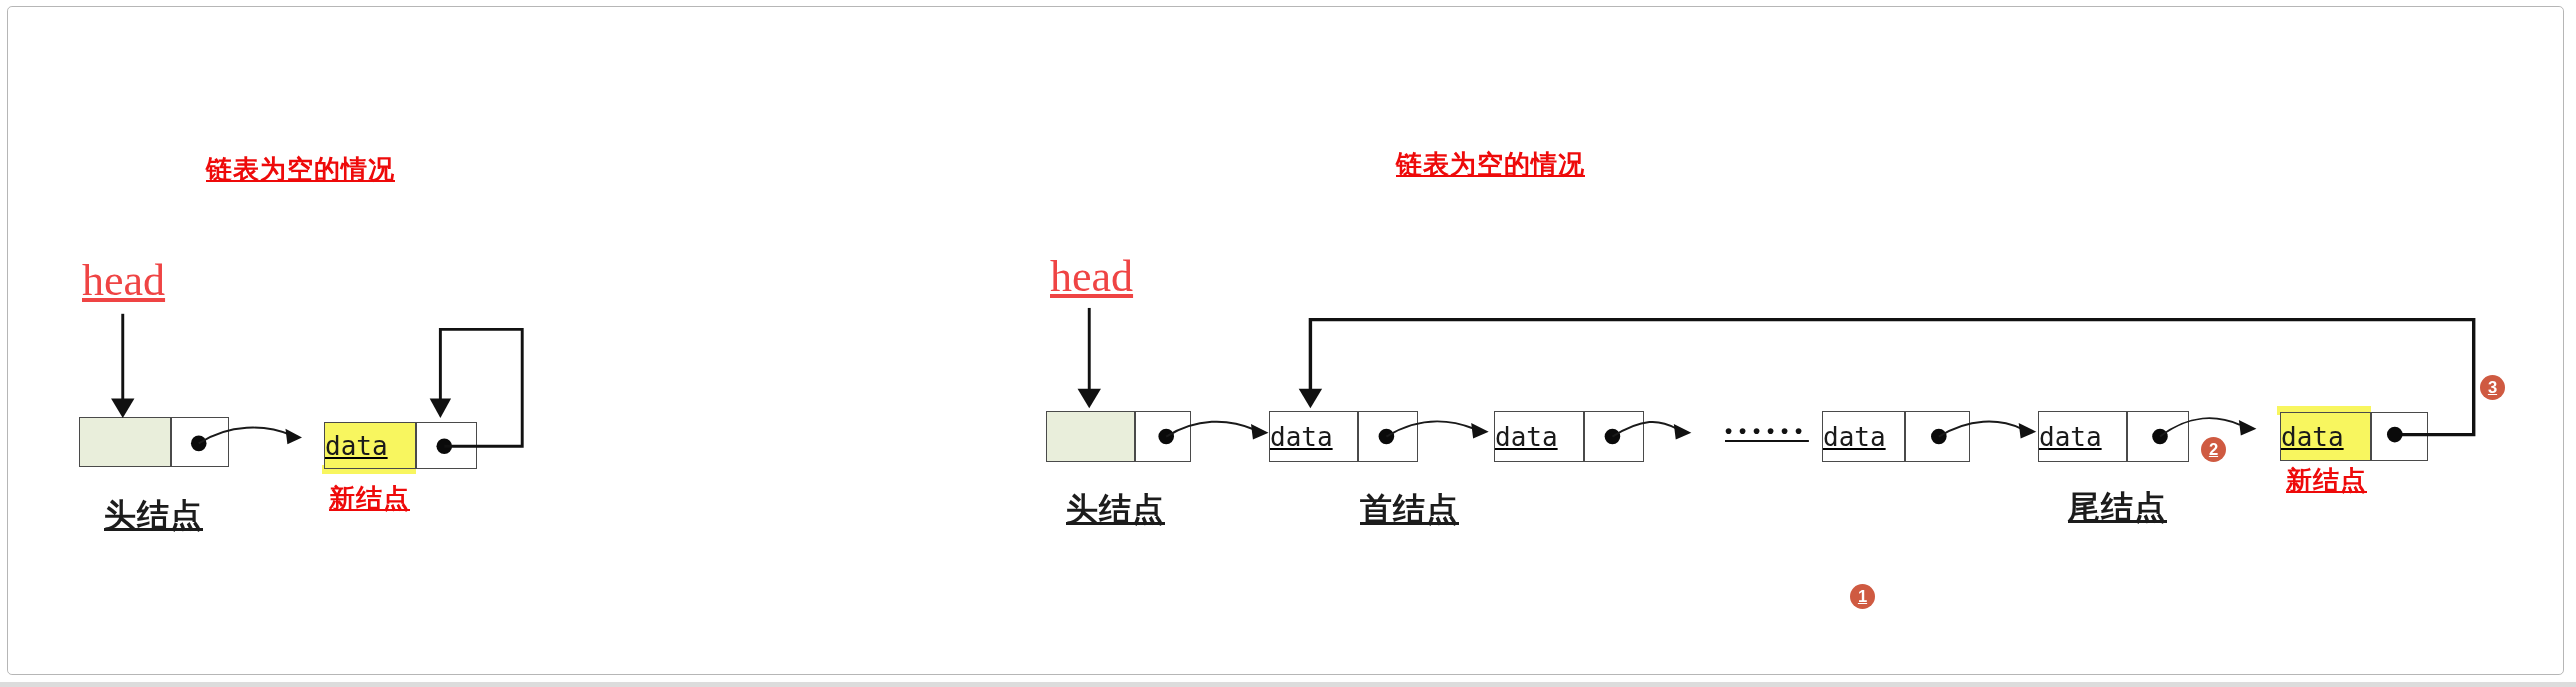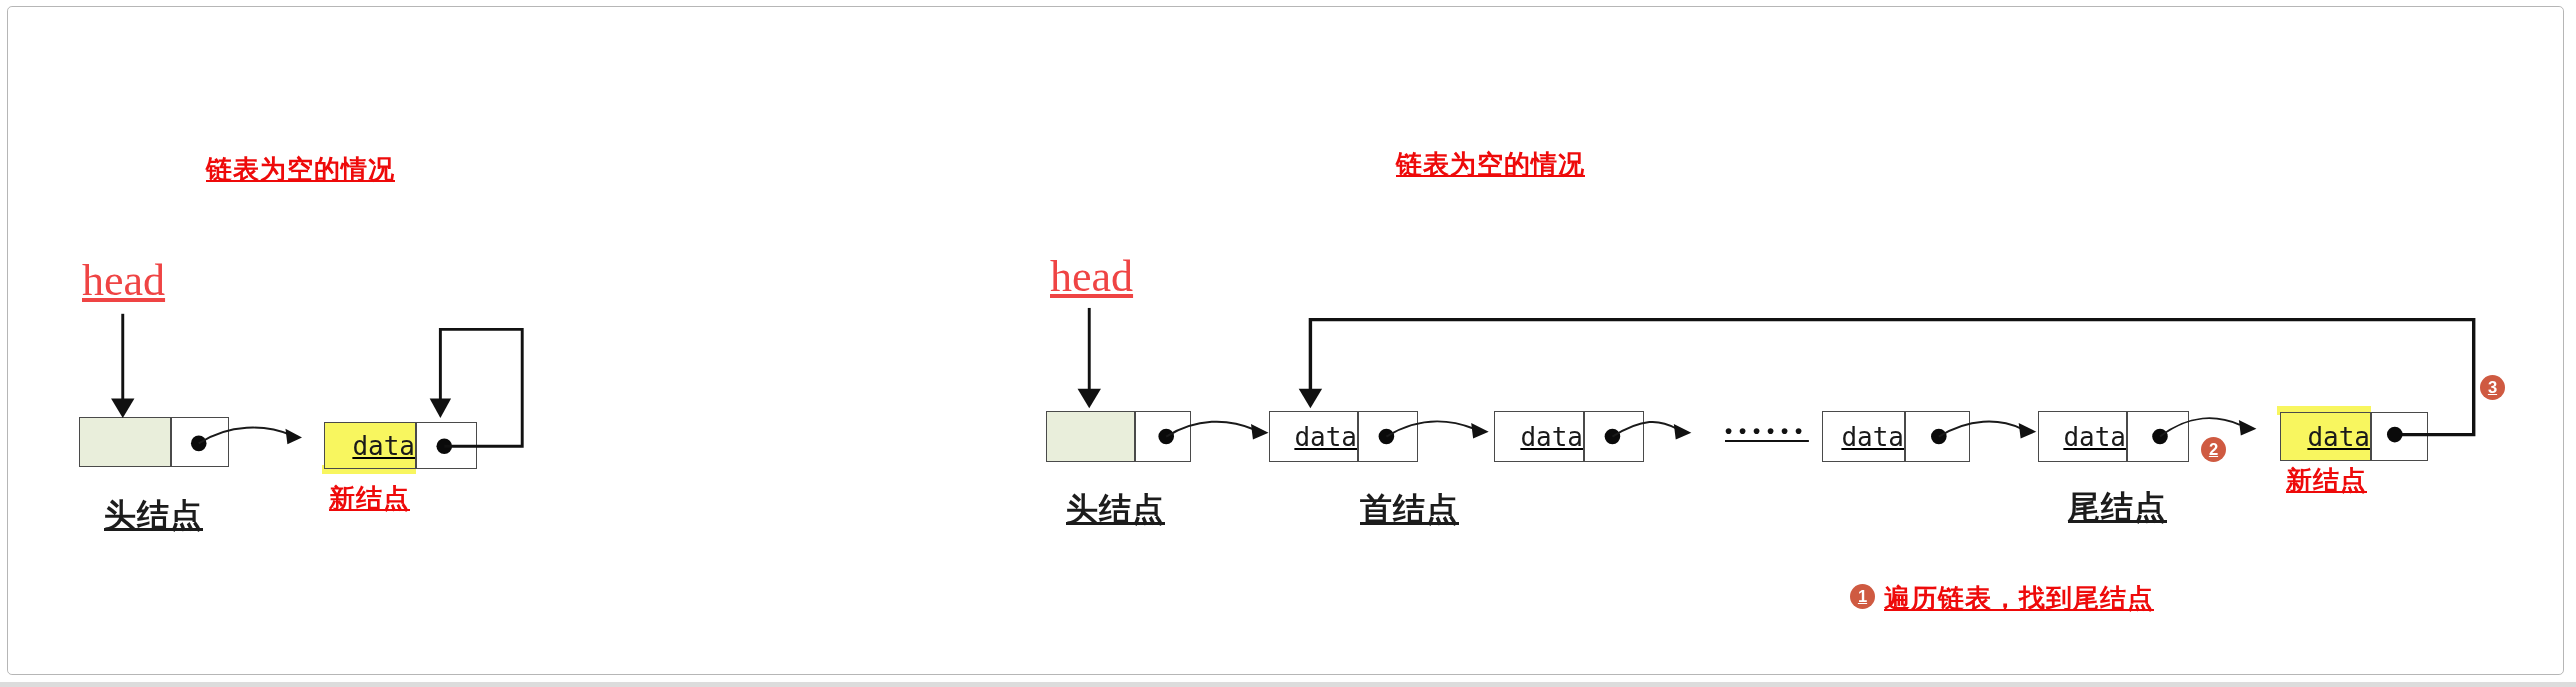--- a/index.html
+++ b/index.html
@@ -23,21 +23,21 @@
   }
   .caption{
     font-weight:bold;font-size:32px;color:#1c1c1c;white-space:nowrap;letter-spacing:1px;
   }
   .caption.red{color:var(--red);font-size:26px;}
   .node{
     display:flex;box-sizing:border-box;z-index:2;
   }
   .cell{
     box-sizing:border-box;border:1.9px solid #4a4a4a;
-    display:flex;align-items:center;justify-content:flex-end;
+    display:flex;align-items:center;justify-content:flex-start;
   }
   .cell.data{border-right-width:1px;}
   .cell.ptr{border-left-width:1px;flex:1;background:#fff;}
   .cell.green{background:var(--green);}
   .cell.yellow{background:var(--yellow);}
   .cell span{
     font-family:"DejaVu Sans Mono", monospace;font-size:26px;color:#1a1a1a;letter-spacing:0px;
   }
   .hl-strip{background:var(--yellow);z-index:1;}
   .badge{
@@ -176,18 +176,17 @@
     <div class="cell data yellow" style="width:91px;">
       <span>data</span>
     </div>
     <div class="cell ptr"></div>
   </div>
   <div class="abs caption red" style="left:2286px;top:463px;">新结点</div>
 
   <div class="abs badge" style="left:2201px;top:437px;">2</div>
   <div class="abs badge" style="left:2480px;top:375px;">3</div>
   <div class="abs badge" style="left:1850px;top:584px;">1</div>
-  <div class="abs step-text" style="left:1884px;top:581px;">遍历链表，找到尾结点</div>
 
   <div class="bottom-strip"></div>
   <div class="frame"></div>
 </div>
 
 
 </body></html>

